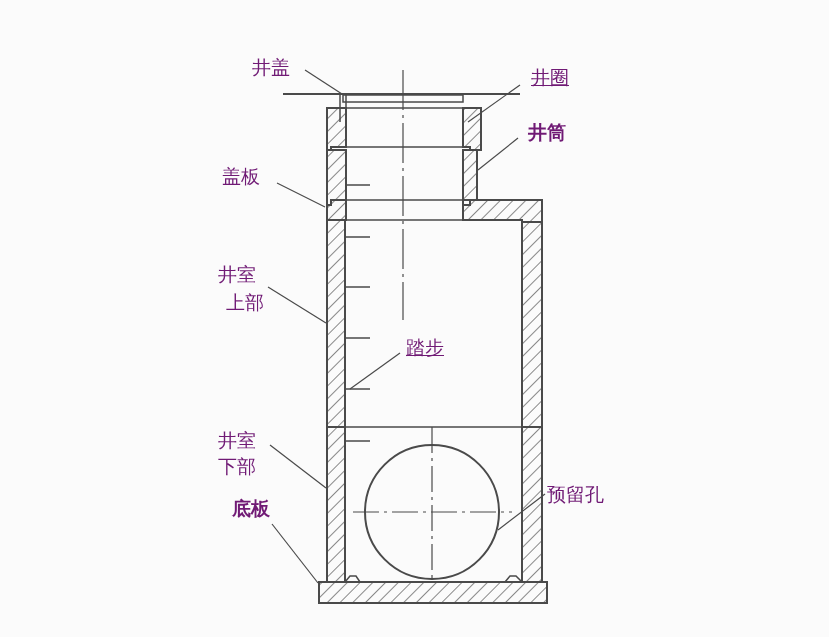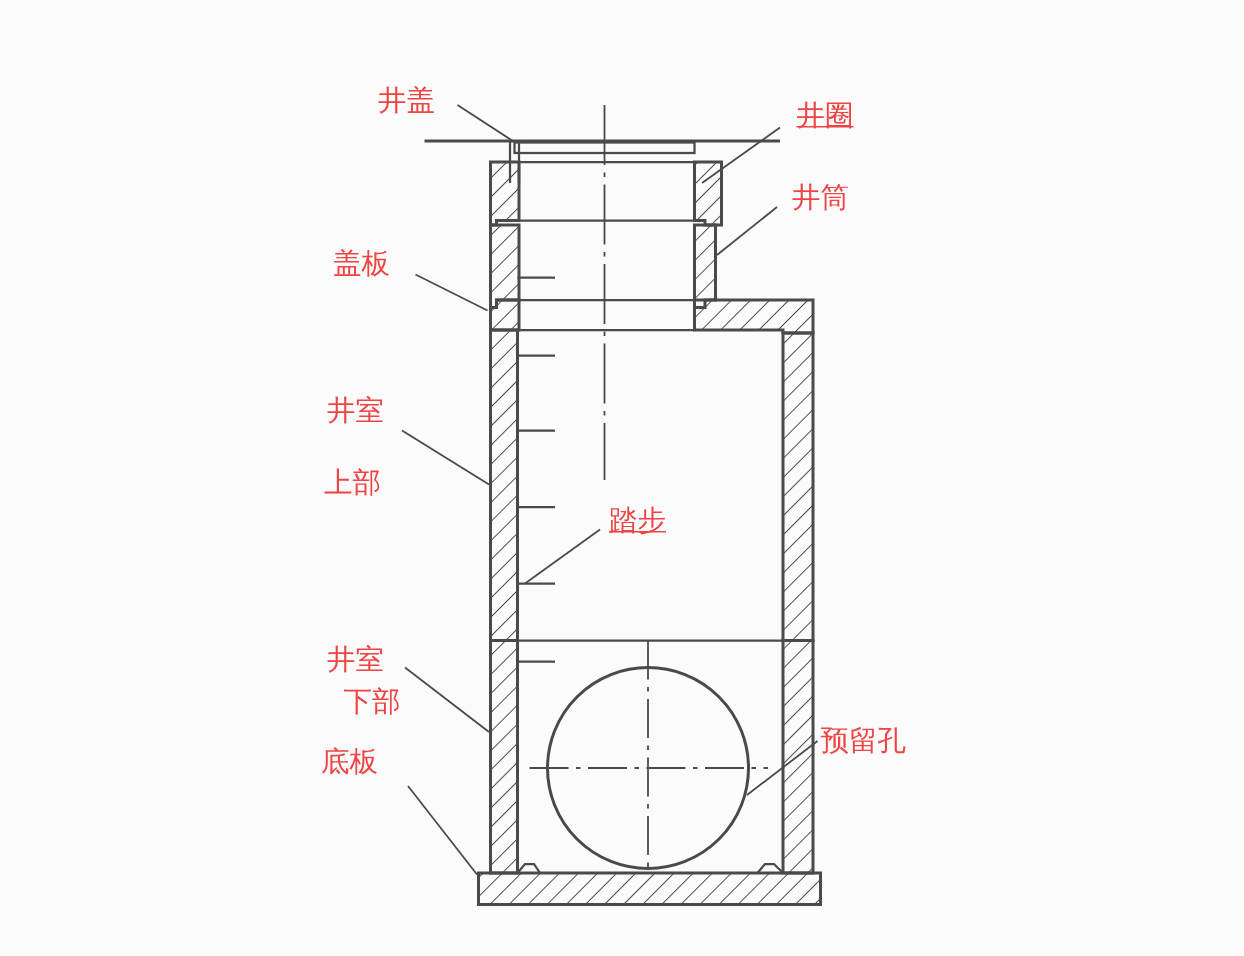--- a/index.html
+++ b/index.html
@@ -1,18 +1,18 @@
 <!DOCTYPE html>
 <html><head>
 <meta charset="utf-8">
 <style>
   html,body{margin:0;padding:0;background:#fbfbfb;}
   body{width:829px;height:637px;position:relative;overflow:hidden;font-family:"DejaVu Sans",sans-serif;}
   svg{position:absolute;left:0;top:0;}
-  .lbl{position:absolute;font-size:19px;color:#ef4444;line-height:24px;white-space:nowrap;}
+  .lbl{position:absolute;font-size:19px;color:#701a75;line-height:24px;white-space:nowrap;}
 </style>
 </head>
 <body>
 
 <svg width="829" height="637" viewBox="0 0 829 637">
   <defs>
     <pattern id="hatch" patternUnits="userSpaceOnUse" width="9" height="9" patternTransform="rotate(45)">
       <line x1="0" y1="0" x2="0" y2="9" stroke="#4a4a4a" stroke-width="1.3"></line>
     </pattern>
   </defs>
@@ -76,21 +76,21 @@
       <line x1="400" y1="353" x2="350" y2="389"></line>
       <line x1="270" y1="445" x2="326" y2="488"></line>
       <line x1="272" y1="524" x2="318" y2="583"></line>
       <line x1="545" y1="494" x2="498" y2="530"></line>
     </g>
   </g>
 </svg>
 
 <div class="lbl" style="left:252px;top:55px;">井盖</div>
 <div class="lbl" style="left:531px;top:65px;text-decoration:underline;">井圈</div>
-<div class="lbl" style="left:528px;top:120px;">井筒</div>
+<div class="lbl" style="left:528px;top:120px;font-weight:bold;">井筒</div>
 <div class="lbl" style="left:222px;top:164px;">盖板</div>
 <div class="lbl" style="left:218px;top:262px;">井室</div>
-<div class="lbl" style="left:216px;top:290px;margin-top:20px;">上部</div>
+<div class="lbl" style="left:226px;top:290px;">上部</div>
 <div class="lbl" style="left:406px;top:335px;text-decoration:underline;">踏步</div>
 <div class="lbl" style="left:218px;top:428px;">井室</div>
-<div class="lbl" style="left:229px;top:456px;">下部</div>
-<div class="lbl" style="left:214px;top:496px;">底板</div>
+<div class="lbl" style="left:218px;top:456px;font-family:Liberation Mono, monospace;">下部</div>
+<div class="lbl" style="left:232px;top:496px;font-weight:bold;">底板</div>
 <div class="lbl" style="left:547px;top:482px;text-align:right;">预留孔</div>
 
 </body></html>

